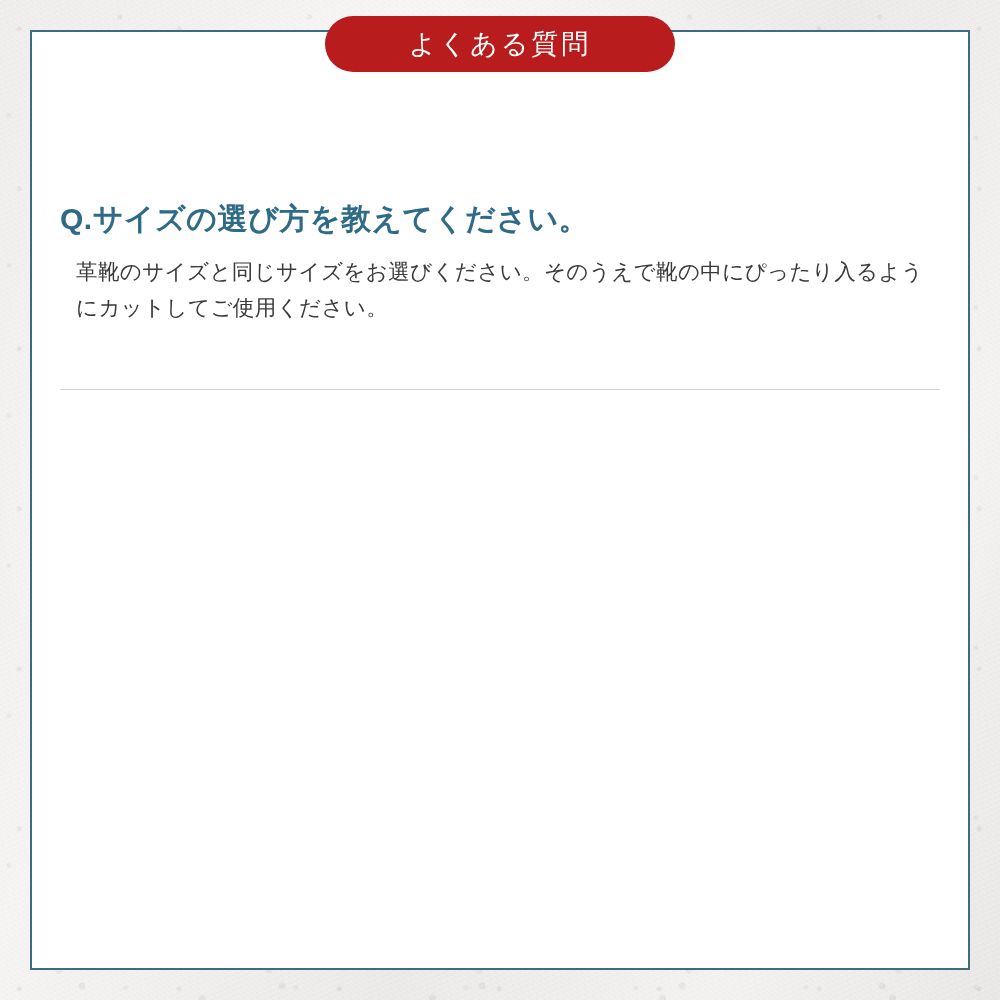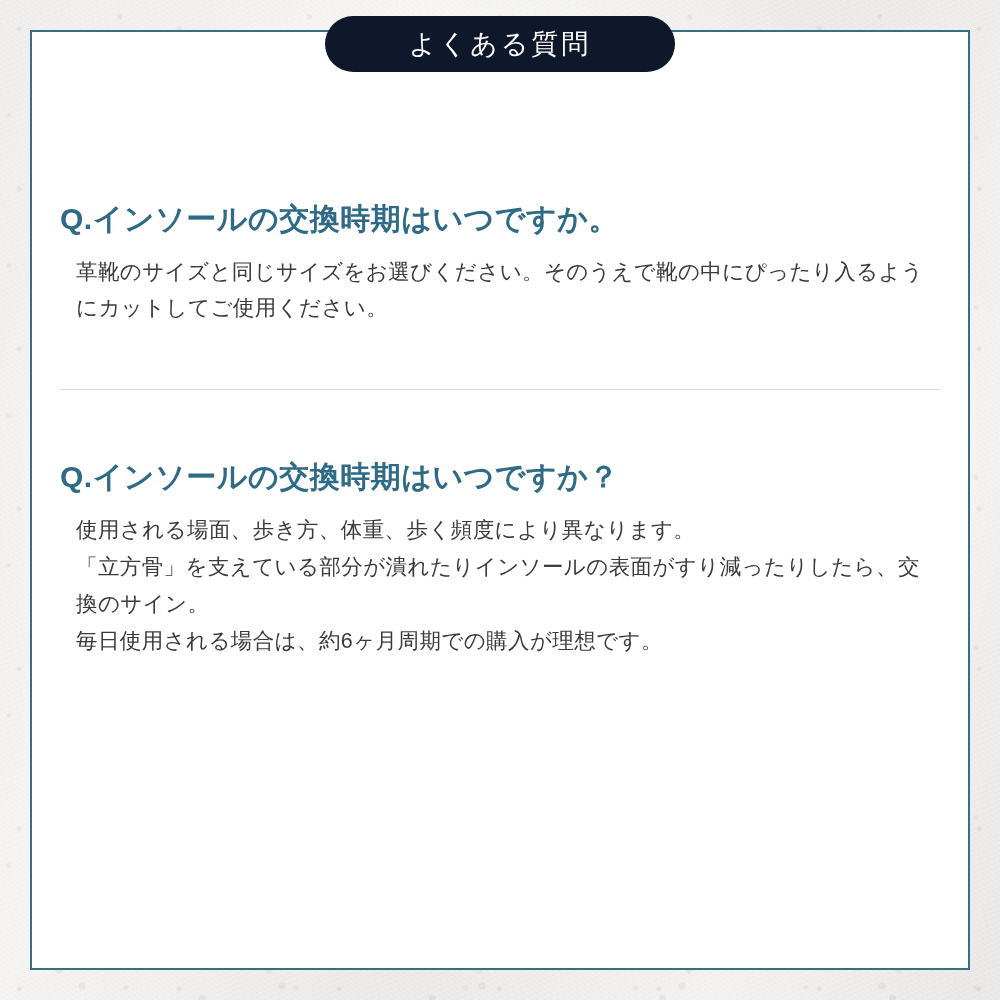--- a/index.html
+++ b/index.html
@@ -59,21 +59,21 @@
   }
 
   
   .title-pill {
     position: absolute;
     left: 50%;
     transform: translateX(-50%);
     top: 16px;
     width: 350px;
     height: 56px;
-    background: #0f172a;
+    background: #b91c1c;
     border-radius: 28px;
     display: flex;
     align-items: center;
     justify-content: center;
     z-index: 5;
   }
   .title-pill .title-text {
     color: #ffffff;
     font-size: 27px;
     letter-spacing: 3px;
@@ -121,26 +121,20 @@
 
 <div class="card"></div>
 
 <div class="title-pill">
   <span class="title-text">よくある質問</span>
 </div>
 
 <div class="content">
 
   <div class="faq-item">
-    <h2 class="faq-q">Q.インソールの交換時期はいつですか。</h2>
+    <h2 class="faq-q">Q.サイズの選び方を教えてください。</h2>
     <p class="faq-a">革靴のサイズと同じサイズをお選びください。そのうえで靴の中にぴったり入るようにカットしてご使用ください。</p>
   </div>
 
   <div class="divider"></div>
 
-  <div class="faq-item">
-    <h2 class="faq-q">Q.インソールの交換時期はいつですか？</h2>
-    <p class="faq-a">使用される場面、歩き方、体重、歩く頻度により異なります。
-「立方骨」を支えている部分が潰れたりインソールの表面がすり減ったりしたら、交換のサイン。
-毎日使用される場合は、約6ヶ月周期での購入が理想です。</p>
-  </div>
 
 </div>
 
 </body></html>

